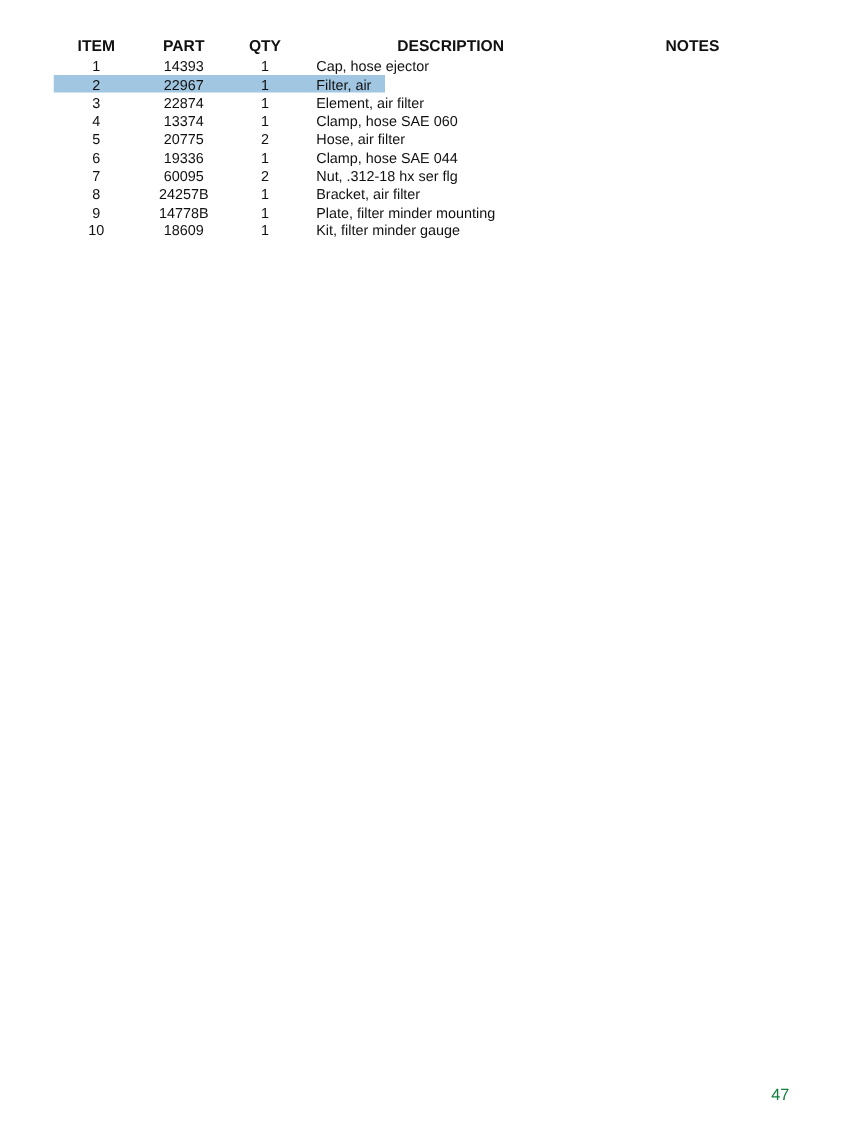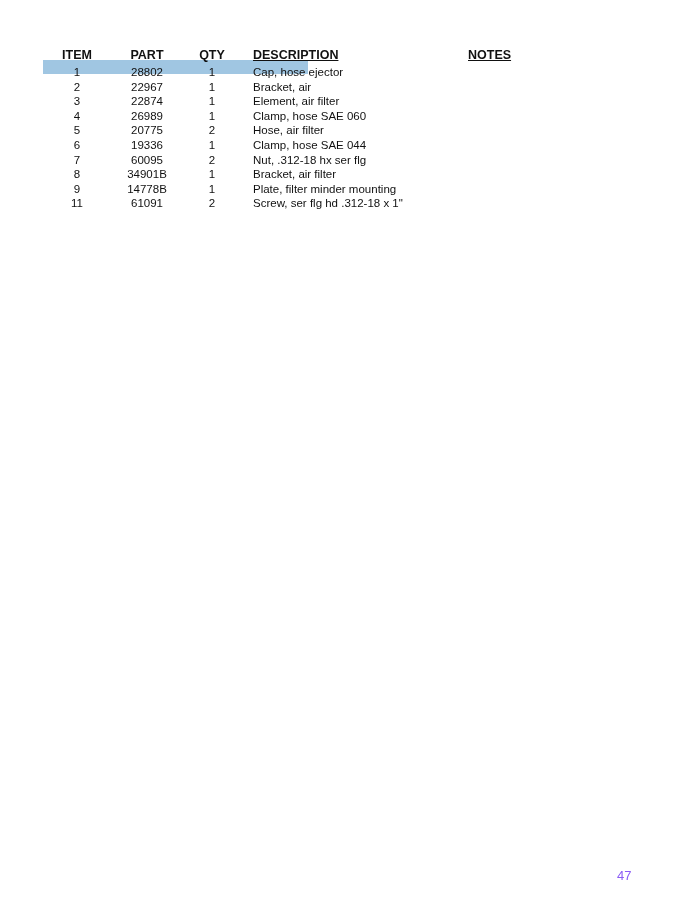--- a/index.html
+++ b/index.html
@@ -15,21 +15,21 @@
     width: 691px; height: 900px;
     background: #ffffff;
   }
   .selection-highlight {
     position: absolute;
     left: 43px; top: 60px;
     width: 265px; height: 14px;
   }
   table.parts-table {
     position: absolute;
-    left: 44px; top: 48px;
+    left: 44px; top: 30px;
     border-collapse: collapse;
     table-layout: fixed;
     font-size: 11.5px;
     color: #111111;
   }
   col.c-item { width: 66px; }
   col.c-part { width: 74px; }
   col.c-qty  { width: 56px; }
   col.c-desc { width: 228px; }
   col.c-notes { width: 172px; }
@@ -37,44 +37,43 @@
     font-size: 12.5px;
     font-weight: bold;
     line-height: 14px;
     padding: 0 0 3px 0;
     text-align: center;
     white-space: nowrap;
     vertical-align: bottom;
   }
   table.parts-table th.h-desc,
   table.parts-table th.h-notes {
-    text-align: left;
+    text-align: center;
     padding-left: 13px;
-    text-decoration: underline;
   }
   table.parts-table th.h-notes { padding-left: 0; margin-left: 32px; }
   table.parts-table td {
     line-height: 14.6px;
     height: 14.6px;
     padding: 0;
     text-align: center;
     white-space: nowrap;
     vertical-align: middle;
   }
   table.parts-table td.col-description,
   table.parts-table td.col-notes {
     text-align: left;
     padding-left: 13px;
   }
   table.parts-table td.col-notes { padding-left: 0; }
   .page-number {
     position: absolute;
     left: 617px; top: 868px;
     font-size: 13px;
-    color: #8b5cf6;
+    color: #15803d;
   }
 </style>
 </head>
 <body>
 
 <div class="page">
 
   <div class="selection-highlight" style="background: rgb(160, 198, 226);"></div>
 
   <table class="parts-table">
@@ -90,42 +89,42 @@
         <th>ITEM</th>
         <th>PART</th>
         <th>QTY</th>
         <th class="h-desc">DESCRIPTION</th>
         <th class="h-notes">NOTES</th>
       </tr>
     </thead>
     <tbody id="table-body">
         <tr>
           <td class="col-item">1</td>
-          <td class="col-part">28802</td>
+          <td class="col-part">14393</td>
           <td class="col-qty">1</td>
           <td class="col-description">Cap, hose ejector</td>
           <td class="col-notes"></td>
         </tr>
         <tr>
           <td class="col-item">2</td>
           <td class="col-part">22967</td>
           <td class="col-qty">1</td>
-          <td class="col-description">Bracket, air</td>
+          <td class="col-description">Filter, air</td>
           <td class="col-notes"></td>
         </tr>
         <tr>
           <td class="col-item">3</td>
           <td class="col-part">22874</td>
           <td class="col-qty">1</td>
           <td class="col-description">Element, air filter</td>
           <td class="col-notes"></td>
         </tr>
         <tr>
           <td class="col-item">4</td>
-          <td class="col-part">26989</td>
+          <td class="col-part">13374</td>
           <td class="col-qty">1</td>
           <td class="col-description">Clamp, hose SAE 060</td>
           <td class="col-notes"></td>
         </tr>
         <tr>
           <td class="col-item">5</td>
           <td class="col-part">20775</td>
           <td class="col-qty">2</td>
           <td class="col-description">Hose, air filter</td>
           <td class="col-notes"></td>
@@ -139,37 +138,37 @@
         </tr>
         <tr>
           <td class="col-item">7</td>
           <td class="col-part">60095</td>
           <td class="col-qty">2</td>
           <td class="col-description">Nut, .312-18 hx ser flg</td>
           <td class="col-notes"></td>
         </tr>
         <tr>
           <td class="col-item">8</td>
-          <td class="col-part">34901B</td>
+          <td class="col-part">24257B</td>
           <td class="col-qty">1</td>
           <td class="col-description">Bracket, air filter</td>
           <td class="col-notes"></td>
         </tr>
         <tr>
           <td class="col-item">9</td>
           <td class="col-part">14778B</td>
           <td class="col-qty">1</td>
           <td class="col-description">Plate, filter minder mounting</td>
           <td class="col-notes"></td>
         </tr>
         <tr>
-          <td class="col-item">11</td>
-          <td class="col-part">61091</td>
-          <td class="col-qty">2</td>
-          <td class="col-description">Screw, ser flg hd .312-18 x 1"</td>
+          <td class="col-item">10</td>
+          <td class="col-part">18609</td>
+          <td class="col-qty">1</td>
+          <td class="col-description">Kit, filter minder gauge</td>
           <td class="col-notes"></td>
         </tr>
       </tbody>
   </table>
 
   <div class="page-number">47</div>
 
 </div>
 
 </body></html>

